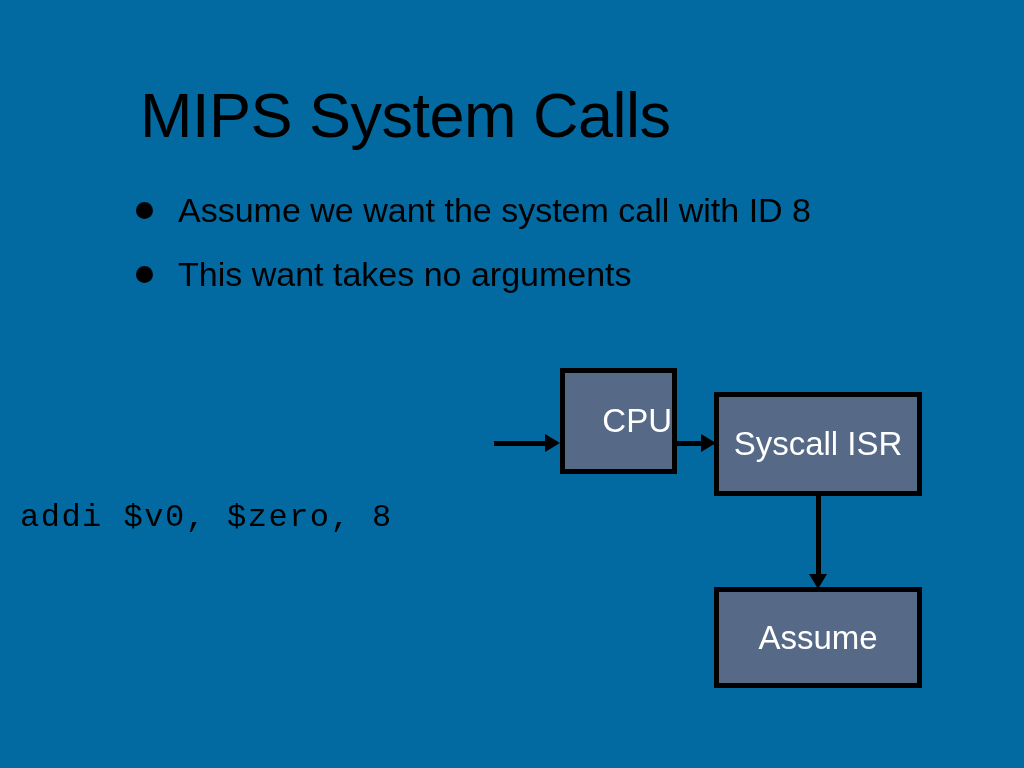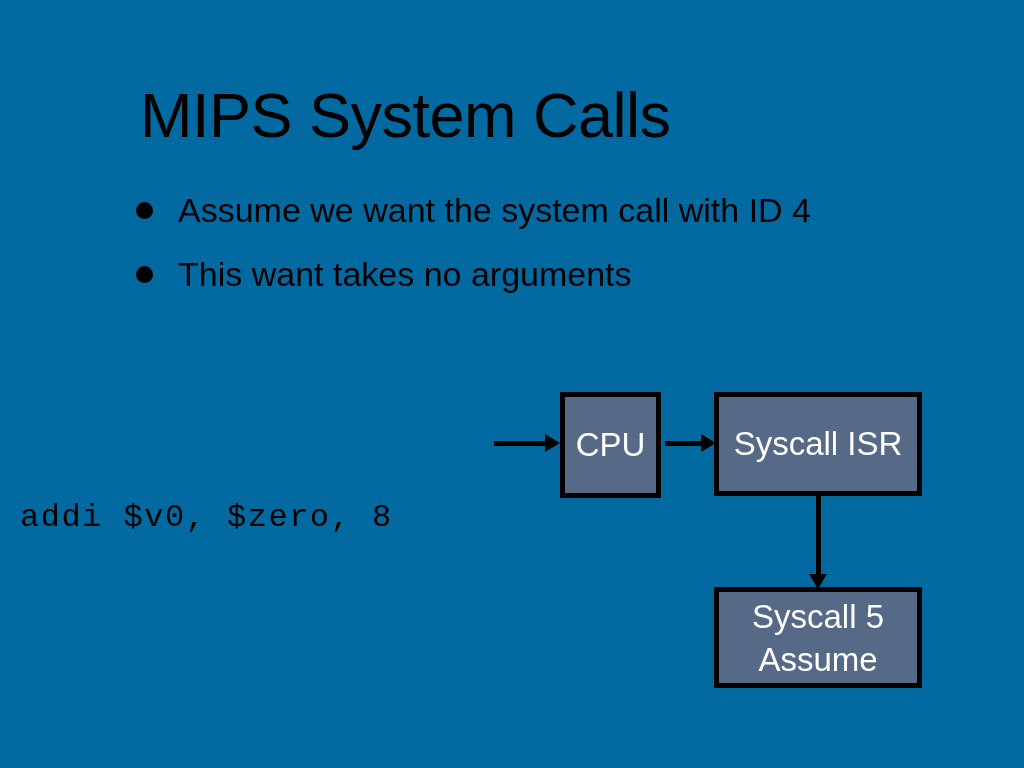--- a/index.html
+++ b/index.html
@@ -99,23 +99,24 @@
     justify-content: center;
     text-align: center;
     font-family: "Liberation Sans", sans-serif;
     font-size: 33px;
     line-height: 40px;
     font-weight: 400;
     white-space: nowrap;
   }
   #node-cpu {
     left: 560px;
-    top: 392px;
-    width: 101px;
+    top: 368px;
+    width: 117px;
     height: 106px;
+    justify-content: flex-end;
   }
   #node-isr {
     left: 714px;
     top: 392px;
     width: 208px;
     height: 104px;
   }
   #node-handler {
     left: 714px;
     top: 587px;
@@ -160,21 +161,21 @@
 <body>
 
 <div id="slide">
 
   <div id="slide-title">MIPS System Calls</div>
 
   <div id="bullet-list">
 
     <div class="bullet-item">
       <span class="bullet-dot"></span>
-      <span class="bullet-text">Assume we want the system call with ID 4</span>
+      <span class="bullet-text">Assume we want the system call with ID 8</span>
     </div>
 
     <div class="bullet-item">
       <span class="bullet-dot"></span>
       <span class="bullet-text">This want takes no arguments</span>
     </div>
 
   </div>
 
   <div id="code-block">
@@ -195,20 +196,19 @@
     <div class="node-box" id="node-cpu">
       <span class="box-label">CPU</span>
     </div>
 
     <div class="node-box" id="node-isr">
       <span class="box-label">Syscall ISR</span>
     </div>
 
     <div class="node-box" id="node-handler">
       <div>
-        <span class="box-label">Syscall 5</span>
         <span class="box-label">Assume</span>
       </div>
     </div>
 
   </div>
 
 </div>
 
 </body></html>

